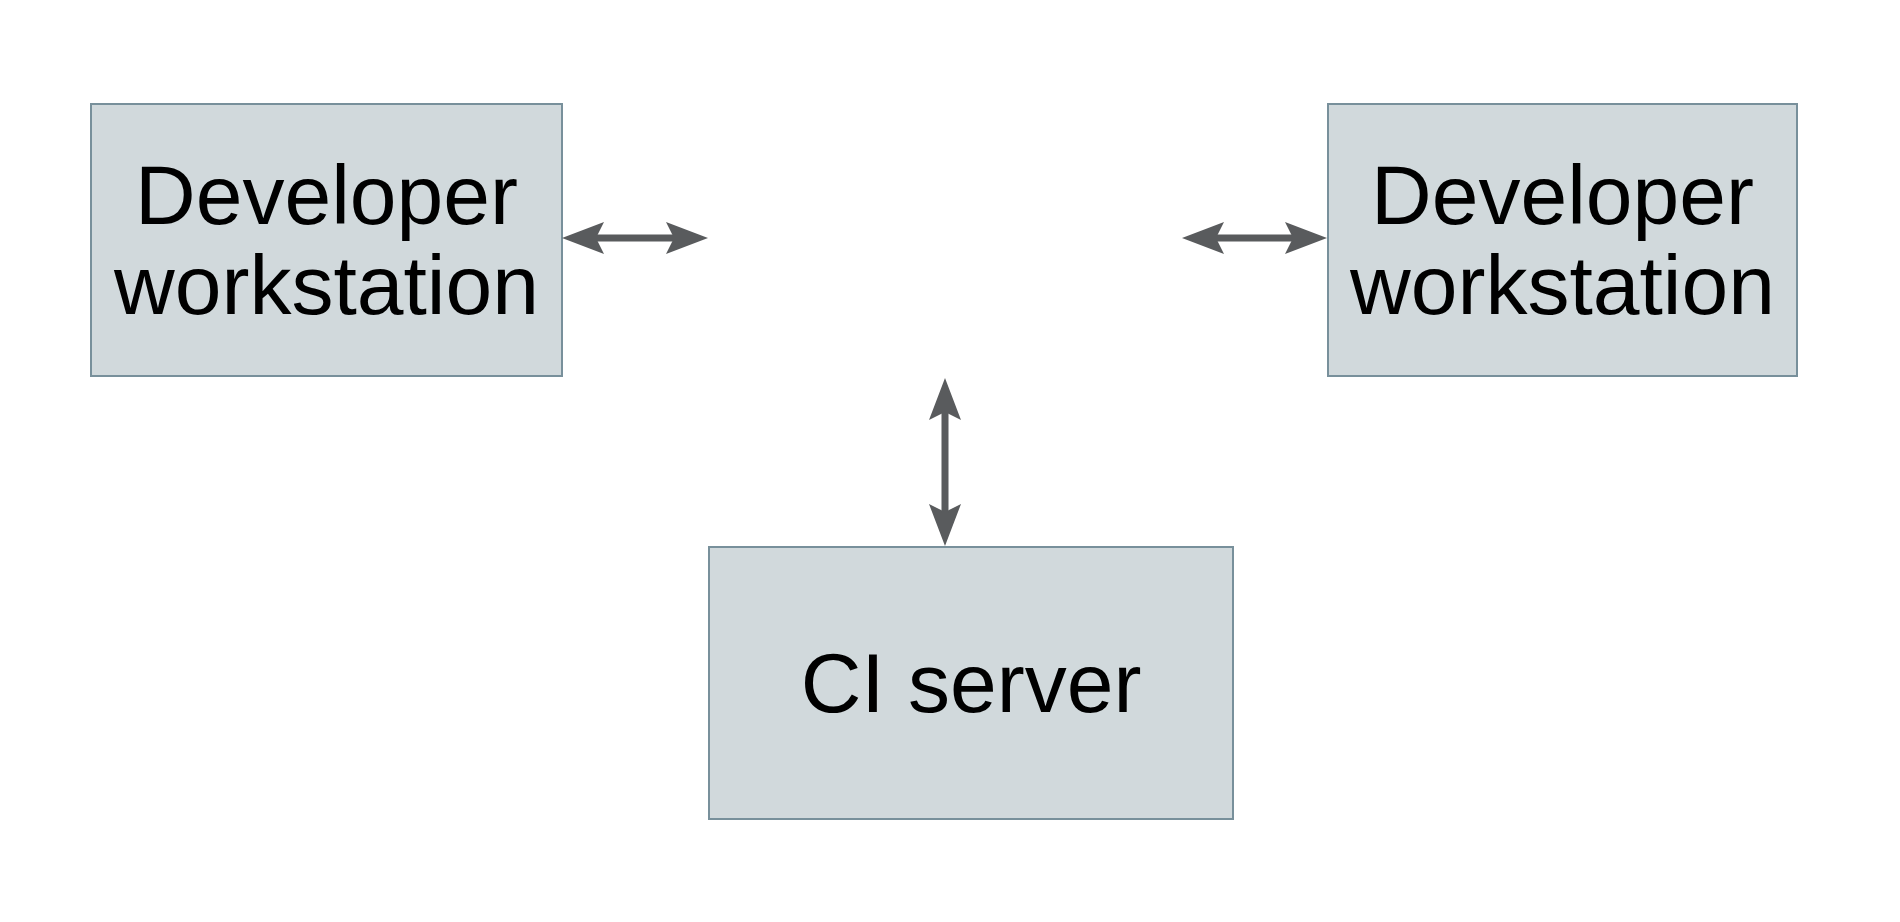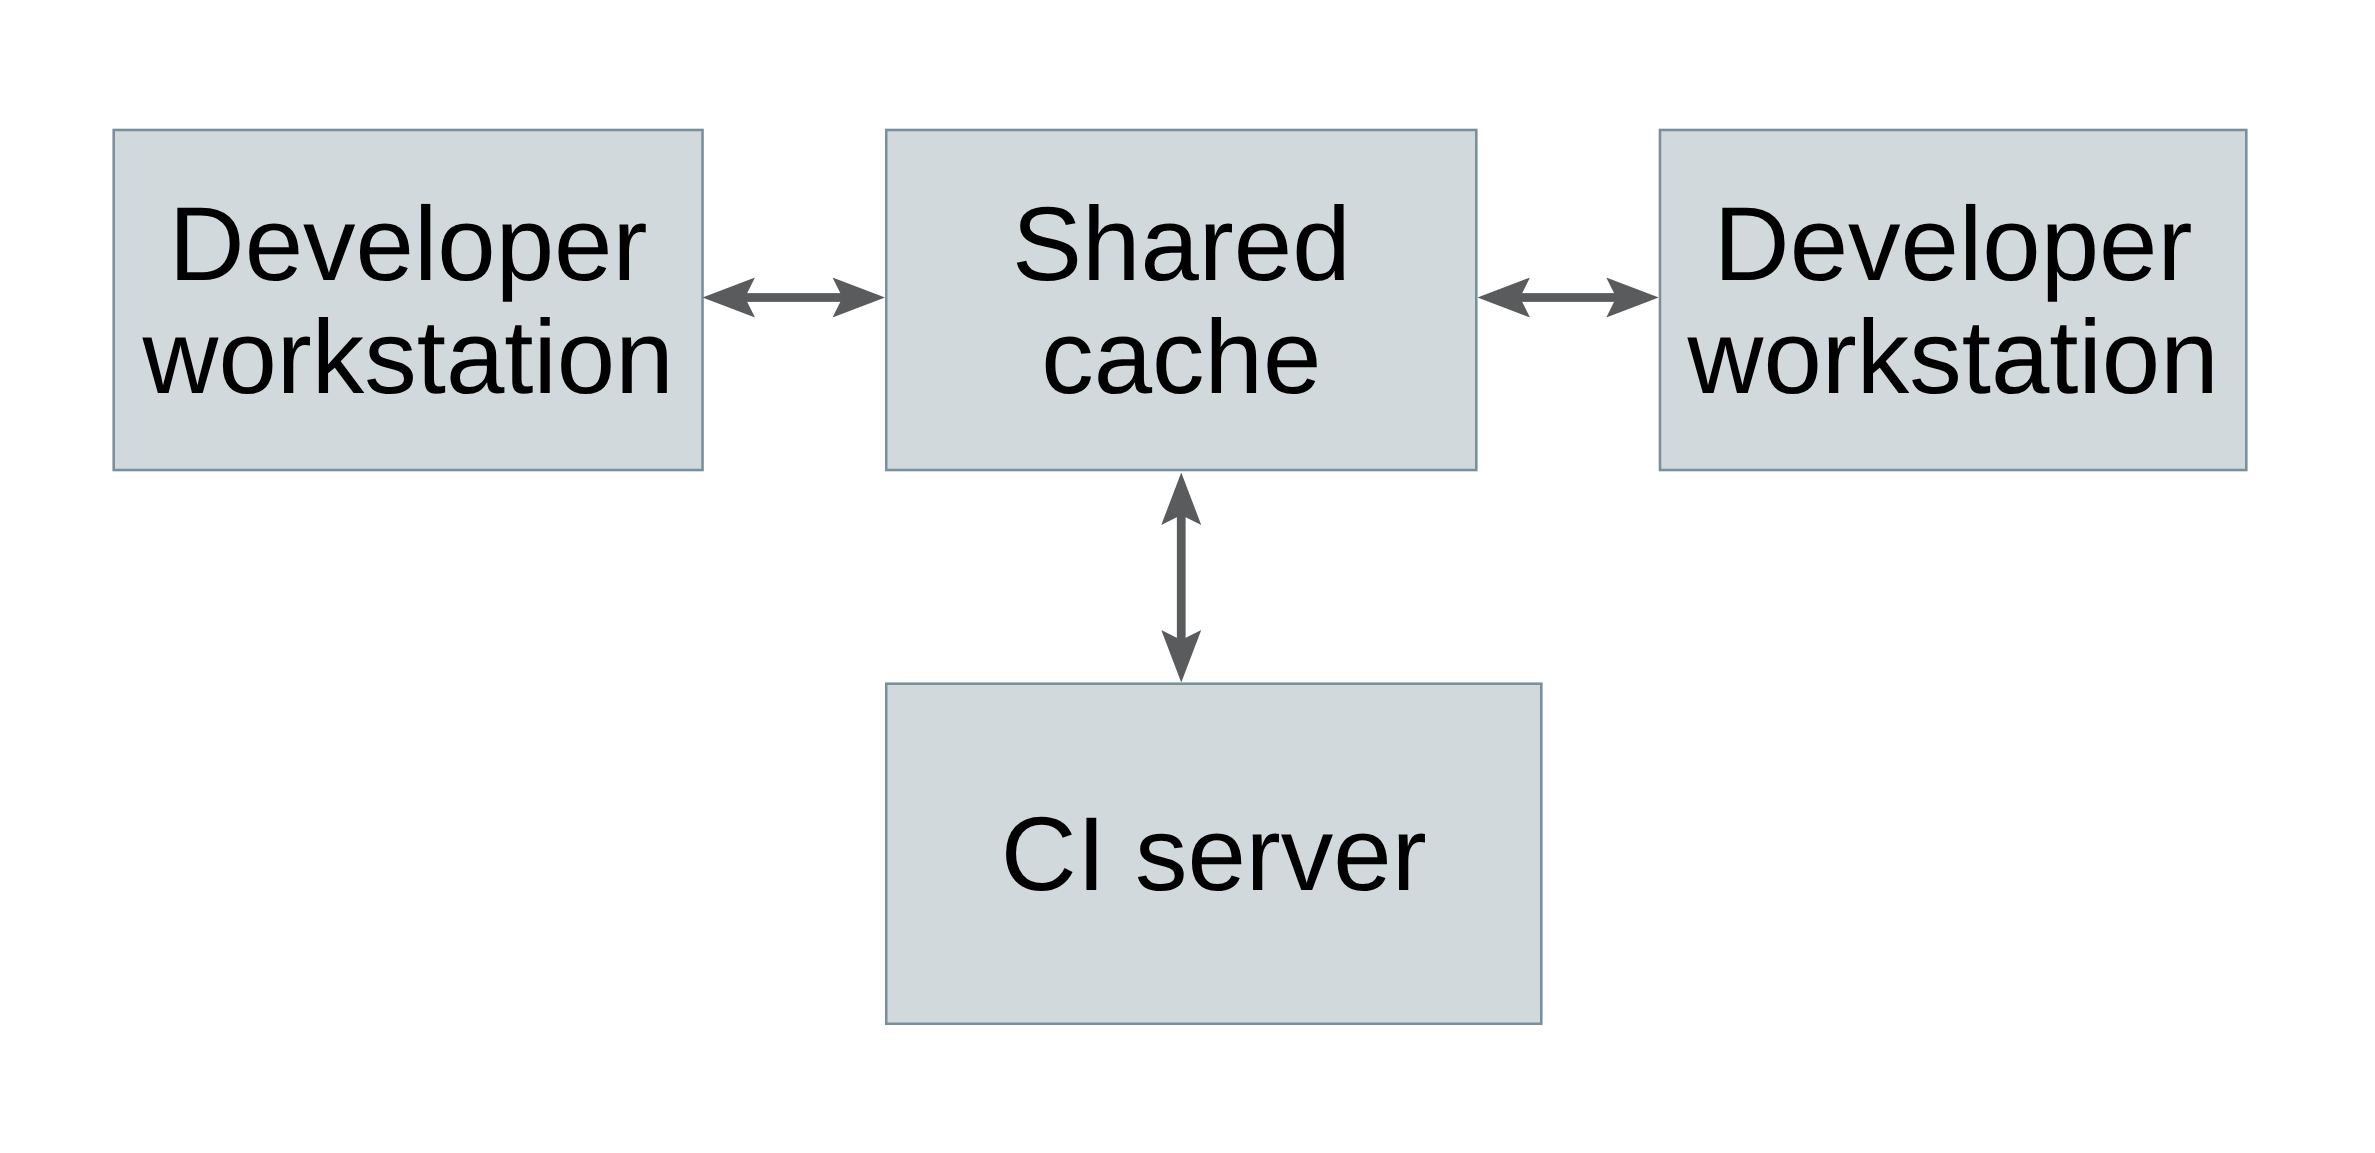--- a/index.html
+++ b/index.html
@@ -49,24 +49,20 @@
 </head>
 <body>
 
 <div class="canvas">
 
   <div class="node node-dev-left">
     <span>Developer</span>
     <span>workstation</span>
   </div>
 
-  <div class="node node-shared-cache">
-    <span>Shared</span>
-    <span>cache</span>
-  </div>
 
   <div class="node node-dev-right">
     <span>Developer</span>
     <span>workstation</span>
   </div>
 
   <div class="node node-ci-server">
     <span>CI server</span>
   </div>
 

